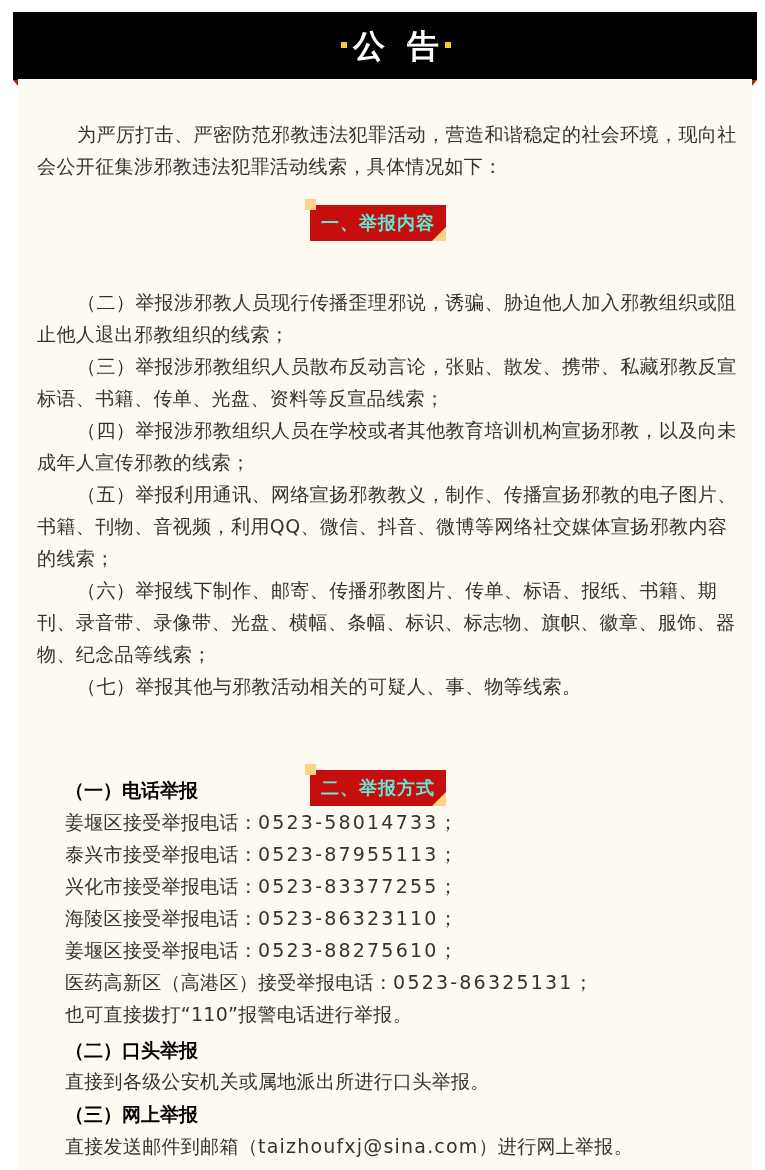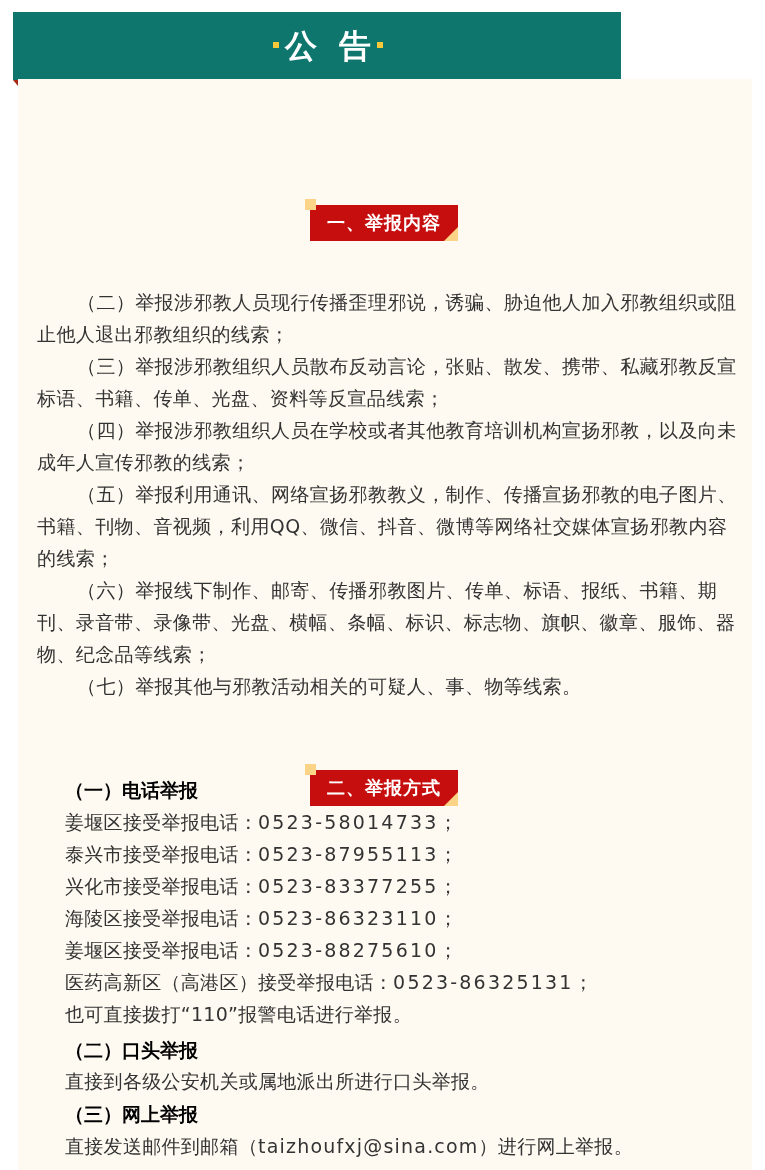--- a/index.html
+++ b/index.html
@@ -4,22 +4,22 @@
 <style>
   * { box-sizing: border-box; margin: 0; padding: 0; }
   html, body {
     width: 765px; height: 1170px; background: #ffffff; overflow: hidden;
     font-family: "DejaVu Sans", "Liberation Sans", sans-serif;
   }
   .page { position: relative; width: 765px; height: 1170px; }
 
   
   .banner {
-    position: absolute; left: 13px; top: 12px; width: 608px; height: 68px;
-    background: #0f766e;
+    position: absolute; left: 13px; top: 12px; width: 744px; height: 68px;
+    background: #000000;
   }
   .banner::before, .banner::after {
     content: ""; position: absolute; bottom: -6px; width: 0; height: 0;
     border-top: 6px solid #a82a14;
   }
   .banner::before { left: 0; border-left: 5px solid transparent; }
   .banner::after { right: 0; border-right: 5px solid transparent; }
   .banner-title {
     position: absolute; left: 0; right: 0; top: 16px; text-align: center;
     color: #ffffff; font-weight: bold; font-size: 32px; letter-spacing: 22px;
@@ -40,22 +40,22 @@
 
   .para {
     position: absolute; left: 37px; width: 700px;
     font-size: 19px; line-height: 32px; color: #333333;
     letter-spacing: 0.4px;
   }
   .indent { text-indent: 40px; }
 
   
   .chip {
-    position: absolute; left: 310px; width: 148px; height: 36px;
-    background: #c60e0f; color: #ffffff; font-weight: bold;
+    position: absolute; left: 310px; width: 136px; height: 36px;
+    background: #c60e0f; color: #5eead4; font-weight: bold;
     font-size: 18px; line-height: 36px; text-align: center; letter-spacing: 1px;
   }
   .chip-square {
     position: absolute; left: -5px; top: -6px; width: 11px; height: 11px;
     background: #fbd488;
   }
   .chip-tri {
     position: absolute; right: 0; bottom: 0; width: 0; height: 0;
     border-left: 14px solid transparent; border-bottom: 14px solid #fbd488;
   }
@@ -74,20 +74,21 @@
 <body>
 
 <div class="page">
 
   <div class="banner">
     <div class="banner-title"><span class="banner-dot left"></span><span>公告</span><span class="banner-dot right"></span></div>
   </div>
 
   <div class="card"></div>
 
+  <p class="para indent" style="top:118px;">为严厉打击、严密防范邪教违法犯罪活动，营造和谐稳定的社会环境，现向社会公开征集涉邪教违法犯罪活动线索，具体情况如下：</p>
 
   <div class="chip" style="top:205px;">
     <span class="chip-square"></span>
     <span>一、举报内容</span>
     <span class="chip-tri"></span>
   </div>
 
   <p class="para indent" style="top:286px;">（二）举报涉邪教人员现行传播歪理邪说，诱骗、胁迫他人加入邪教组织或阻止他人退出邪教组织的线索；</p>
   <p class="para indent" style="top:350px;">（三）举报涉邪教组织人员散布反动言论，张贴、散发、携带、私藏邪教反宣标语、书籍、传单、光盘、资料等反宣品线索；</p>
   <p class="para indent" style="top:478px;">（五）举报利用通讯、网络宣扬邪教教义，制作、传播宣扬邪教的电子图片、书籍、刊物、音视频，利用QQ、微信、抖音、微博等网络社交媒体宣扬邪教内容的线索；</p>

